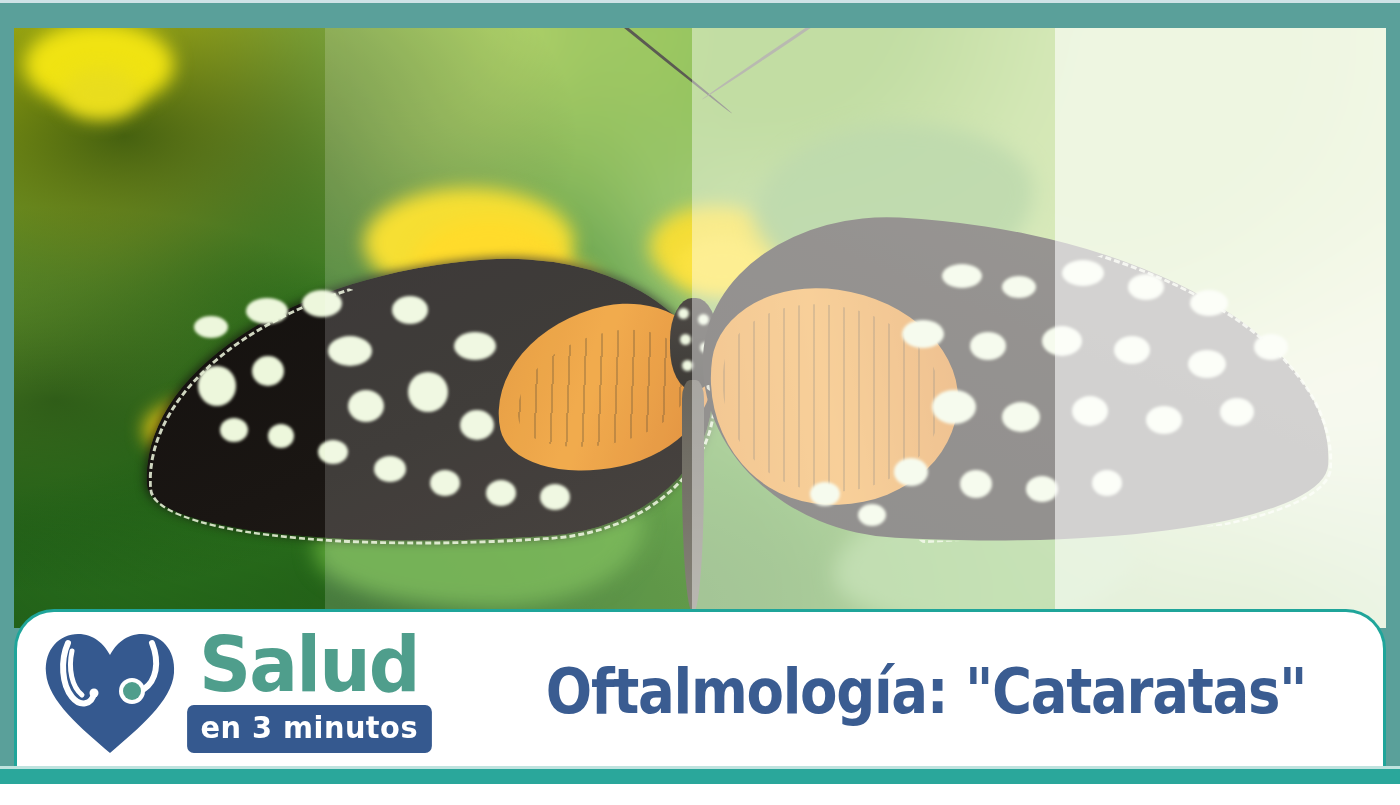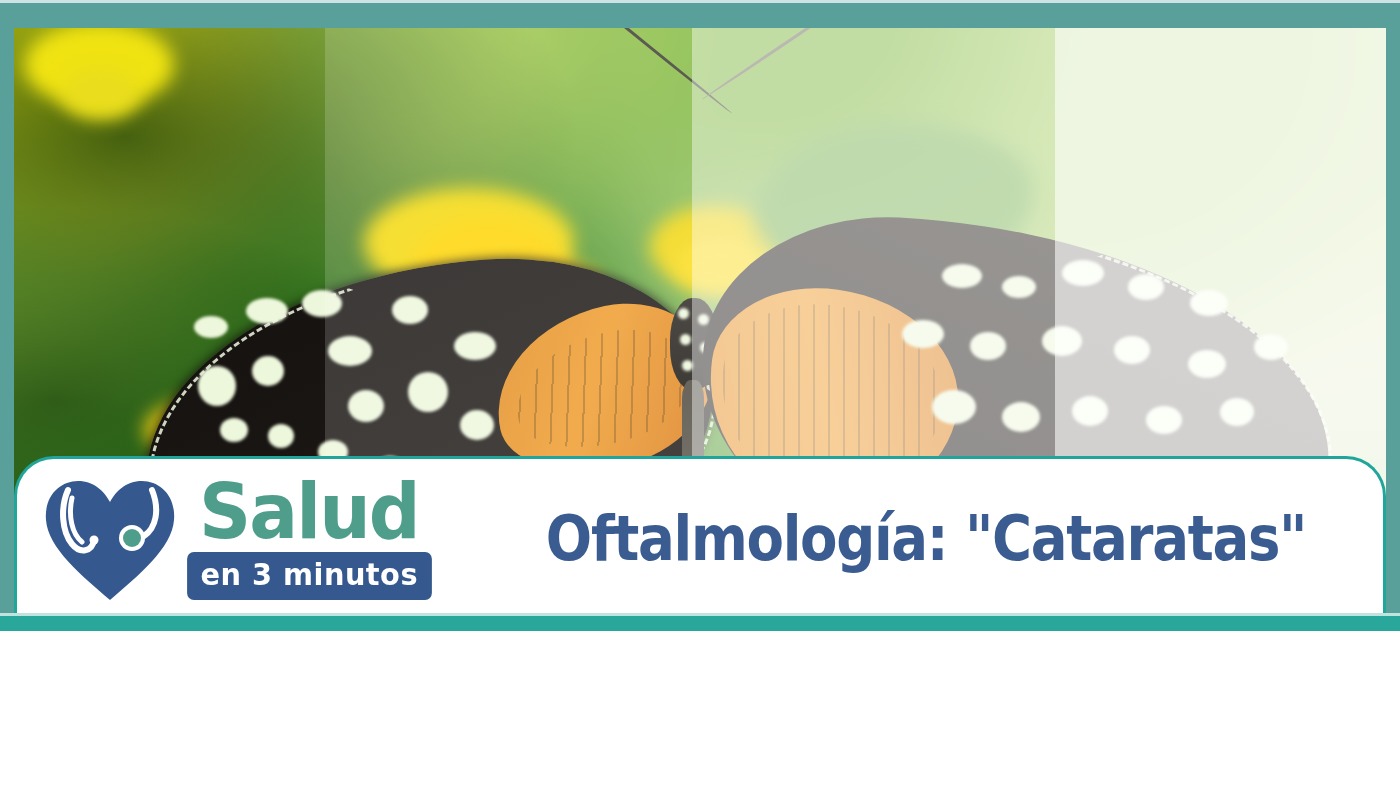--- a/index.html
+++ b/index.html
@@ -7,21 +7,21 @@
   body{
     width:1400px;height:805px;
     background:#ffffff;
     font-family:"Liberation Sans", sans-serif;
     overflow:hidden;
   }
 
   
   #thumbnail-frame{
     position:relative;
-    width:1400px;height:631px;
+    width:1400px;height:784px;
     background:#5aa09a;
     overflow:hidden;
   }
   .frame-top-highlight{
     position:absolute;left:0;top:0;width:1400px;height:3px;
     background:#cfe2e6;
   }
 
   
   #photo-stage{

